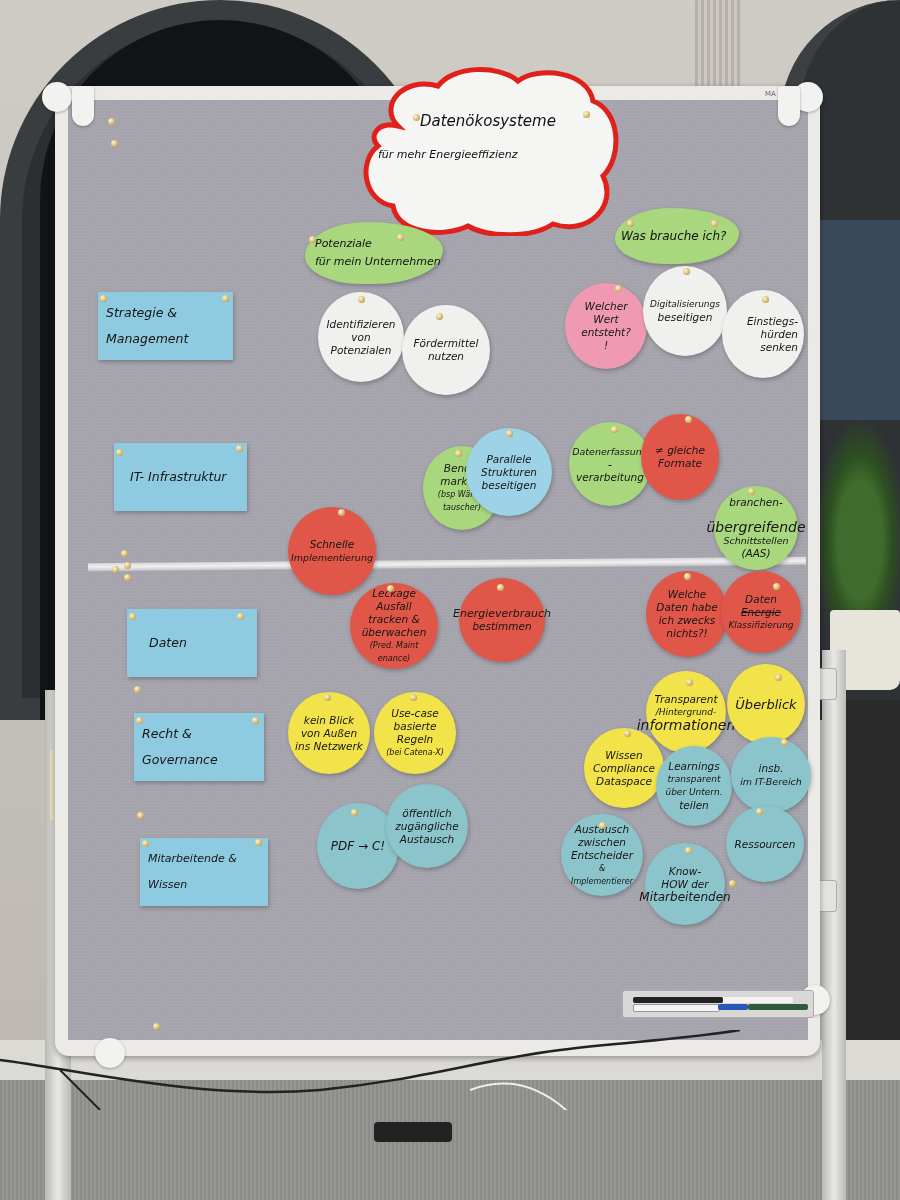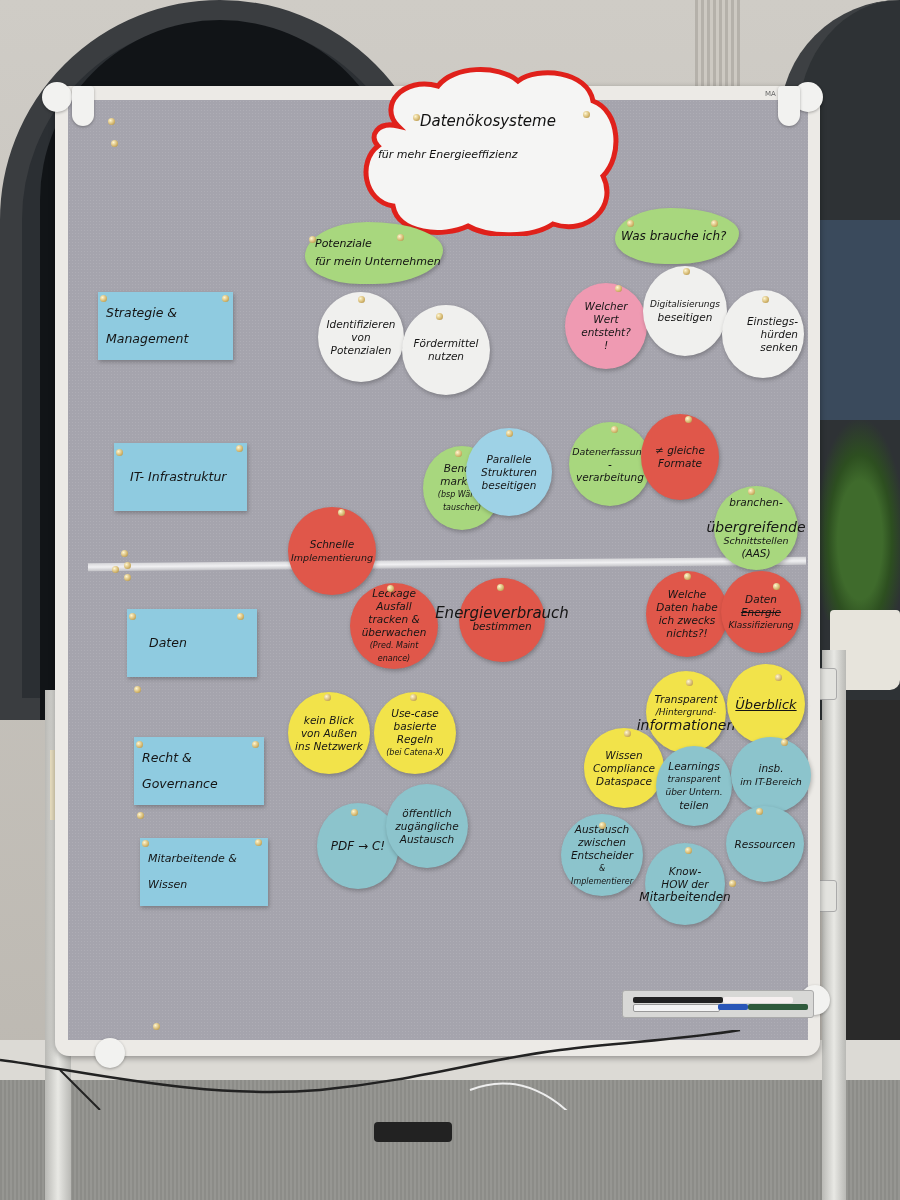--- a/index.html
+++ b/index.html
@@ -116,21 +116,21 @@
 <div class="card rect" style="left:114px;top:443px;width:133px;">
   <span style="padding-left:8px;">IT- Infrastruktur</span>
   <div class="pin" style="left:2px;top:6px;"></div>
   <div class="pin" style="left:122px;top:2px;"></div>
 </div>
 <div class="card rect" style="left:127px;top:609px;width:130px;">
   <span style="padding-left:14px;">Daten</span>
   <div class="pin" style="left:2px;top:4px;"></div>
   <div class="pin" style="left:110px;top:4px;"></div>
 </div>
-<div class="card rect" style="left:134px;top:713px;width:130px;margin-top:24px;">
+<div class="card rect" style="left:134px;top:713px;width:130px;">
   <span>Recht &amp;</span>
   <span>Governance</span>
   <div class="pin" style="left:2px;top:4px;"></div>
   <div class="pin" style="left:118px;top:4px;"></div>
 </div>
 <div class="card rect" style="left:140px;top:838px;width:128px;">
   <span style="font-size:11px;">Mitarbeitende &amp;</span>
   <span style="font-size:11px;">Wissen</span>
   <div class="pin" style="left:2px;top:2px;"></div>
   <div class="pin" style="left:115px;top:1px;"></div>
@@ -205,21 +205,21 @@
 <div class="card circle" style="left:350px;top:583px;width:88px;height:86px;background:#e0574a;">
   <span>Leckage</span>
   <span>Ausfall</span>
   <span>tracken &amp;</span>
   <span>überwachen</span>
   <span style="font-size:8px;">(Pred. Maint</span>
   <span style="font-size:8px;">enance)</span>
   <div class="pin" style="left:37px;top:2px;"></div>
 </div>
 <div class="card circle" style="left:459px;top:578px;width:86px;height:84px;background:#e0574a;">
-  <span style="font-size:15px;">Energieverbrauch</span>
+  <span style="font-size:11px;">Energieverbrauch</span>
   <span>bestimmen</span>
   <div class="pin" style="left:38px;top:6px;"></div>
 </div>
 <div class="card circle" style="left:646px;top:571px;width:82px;height:86px;background:#e0574a;">
   <span>Welche</span>
   <span>Daten habe</span>
   <span>ich zwecks</span>
   <span>nichts?!</span>
   <div class="pin" style="left:38px;top:2px;"></div>
 </div>
@@ -243,21 +243,21 @@
   <span style="font-size:8px;">(bei Catena-X)</span>
   <div class="pin" style="left:36px;top:2px;"></div>
 </div>
 <div class="card circle" style="left:646px;top:671px;width:80px;height:82px;background:#f2e34a;">
   <span>Transparent</span>
   <span style="font-size:9px;">/Hintergrund-</span>
   <span style="font-size:14px;">informationen</span>
   <div class="pin" style="left:40px;top:8px;"></div>
 </div>
 <div class="card circle" style="left:727px;top:664px;width:78px;height:80px;background:#f2e34a;">
-  <span style="font-size:13px;text-decoration:underline;">Überblick</span>
+  <span style="font-size:13px;">Überblick</span>
   <div class="pin" style="left:48px;top:10px;"></div>
 </div>
 <div class="card circle" style="left:584px;top:728px;width:80px;height:80px;background:#f2e34a;">
   <span>Wissen</span>
   <span>Compliance</span>
   <span>Dataspace</span>
   <div class="pin" style="left:40px;top:2px;"></div>
 </div>
 <div class="card circle" style="left:656px;top:746px;width:76px;height:80px;background:#8cc4cc;">
   <span>Learnings</span>

